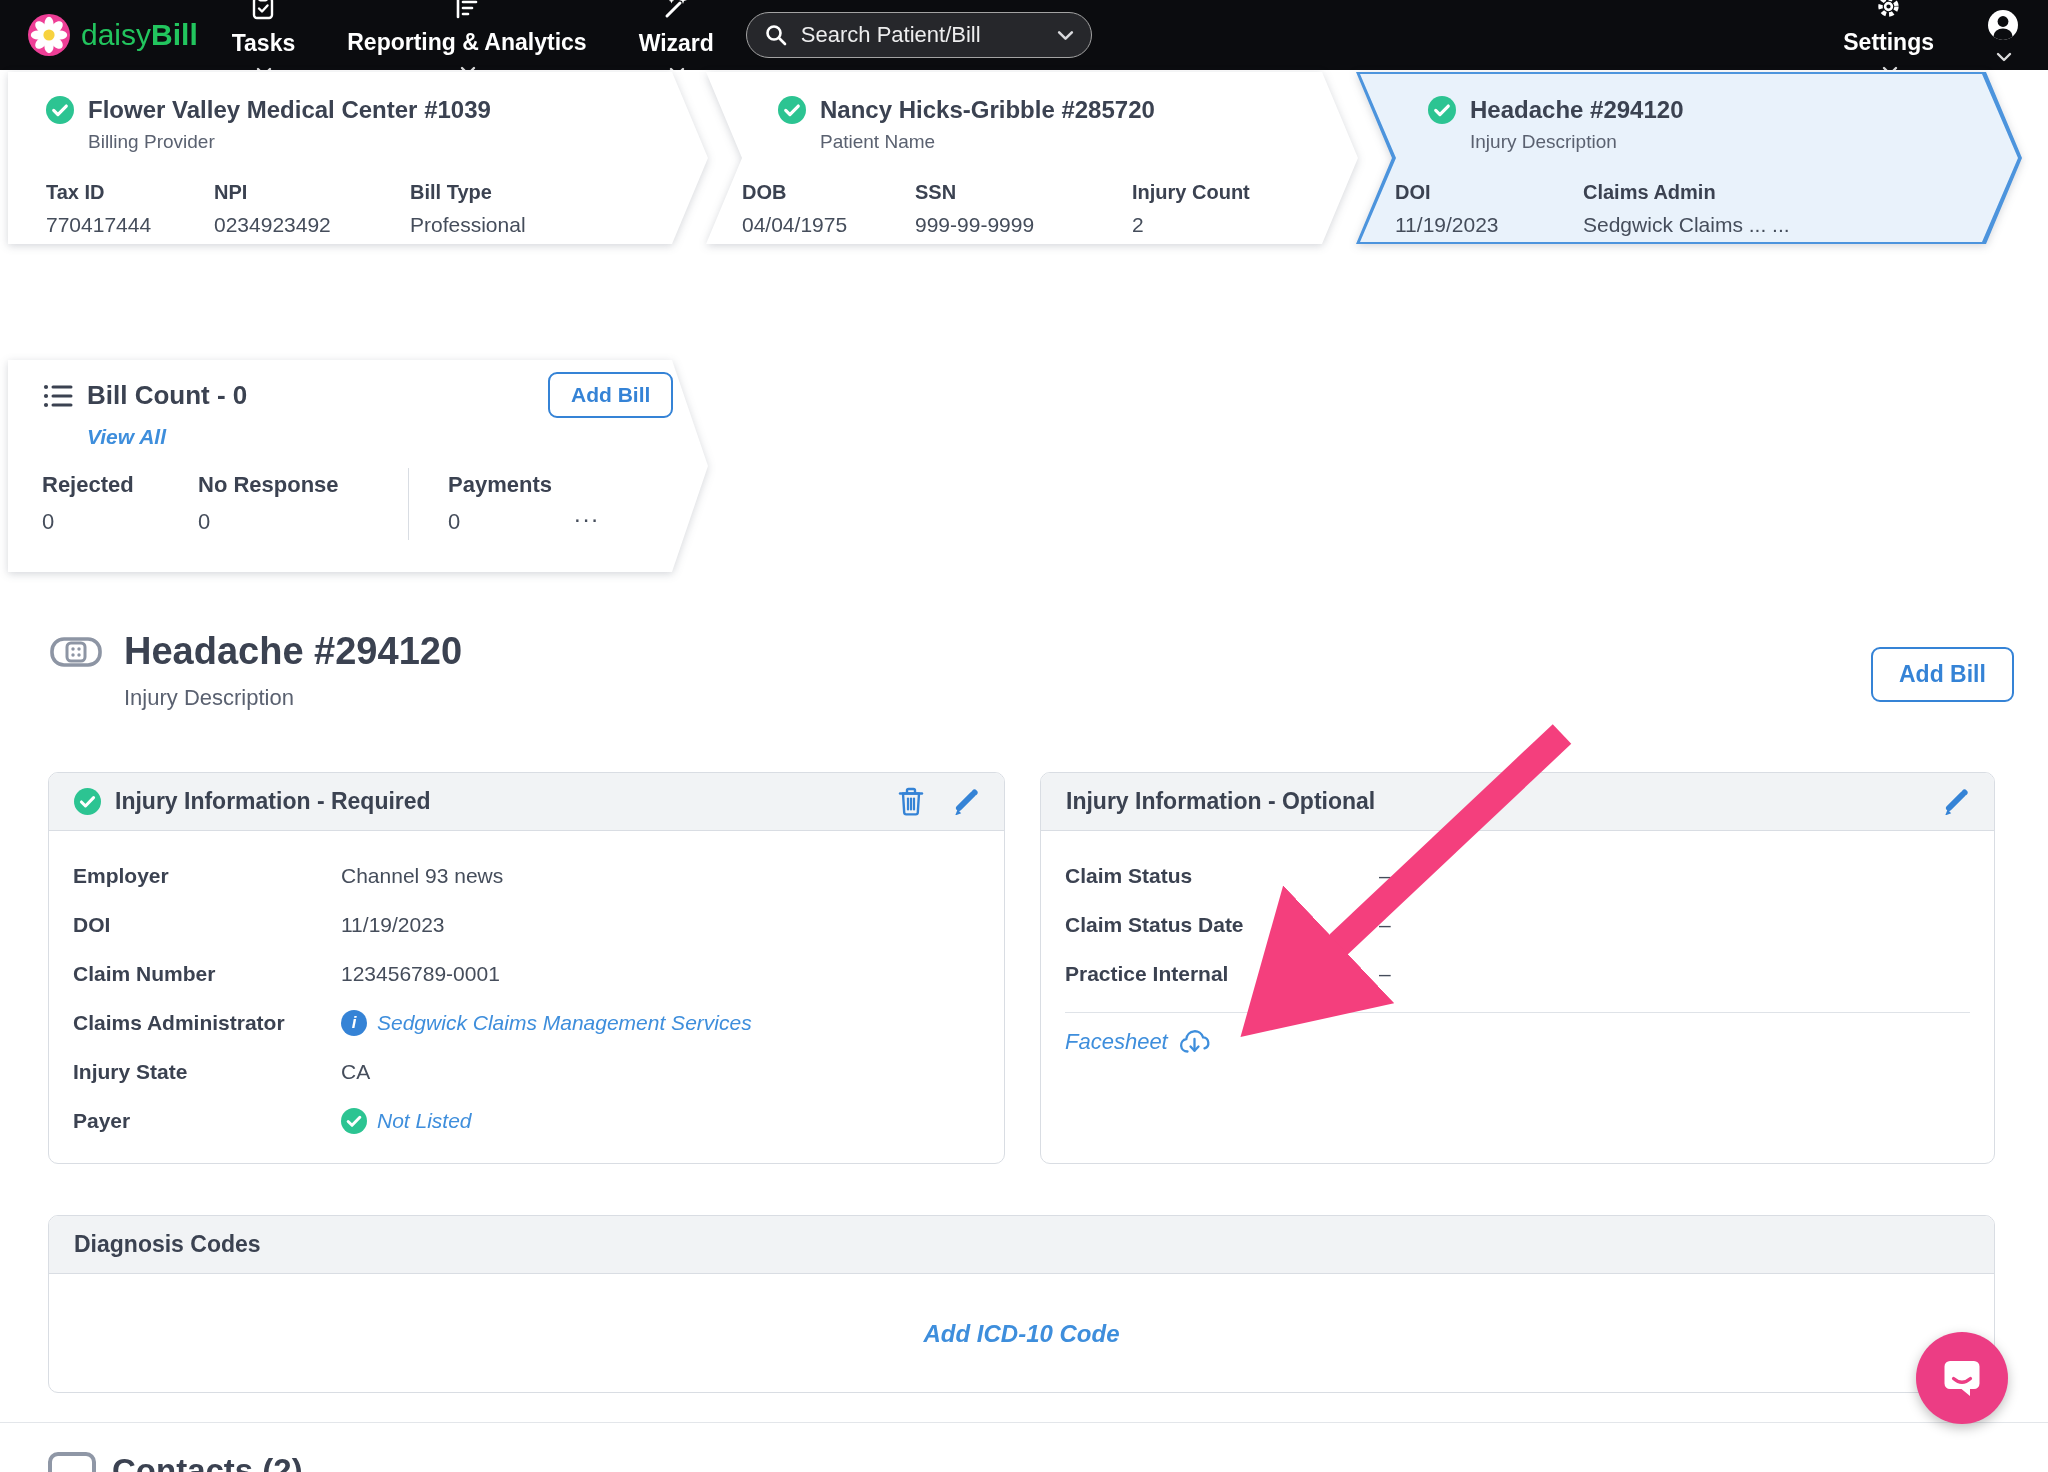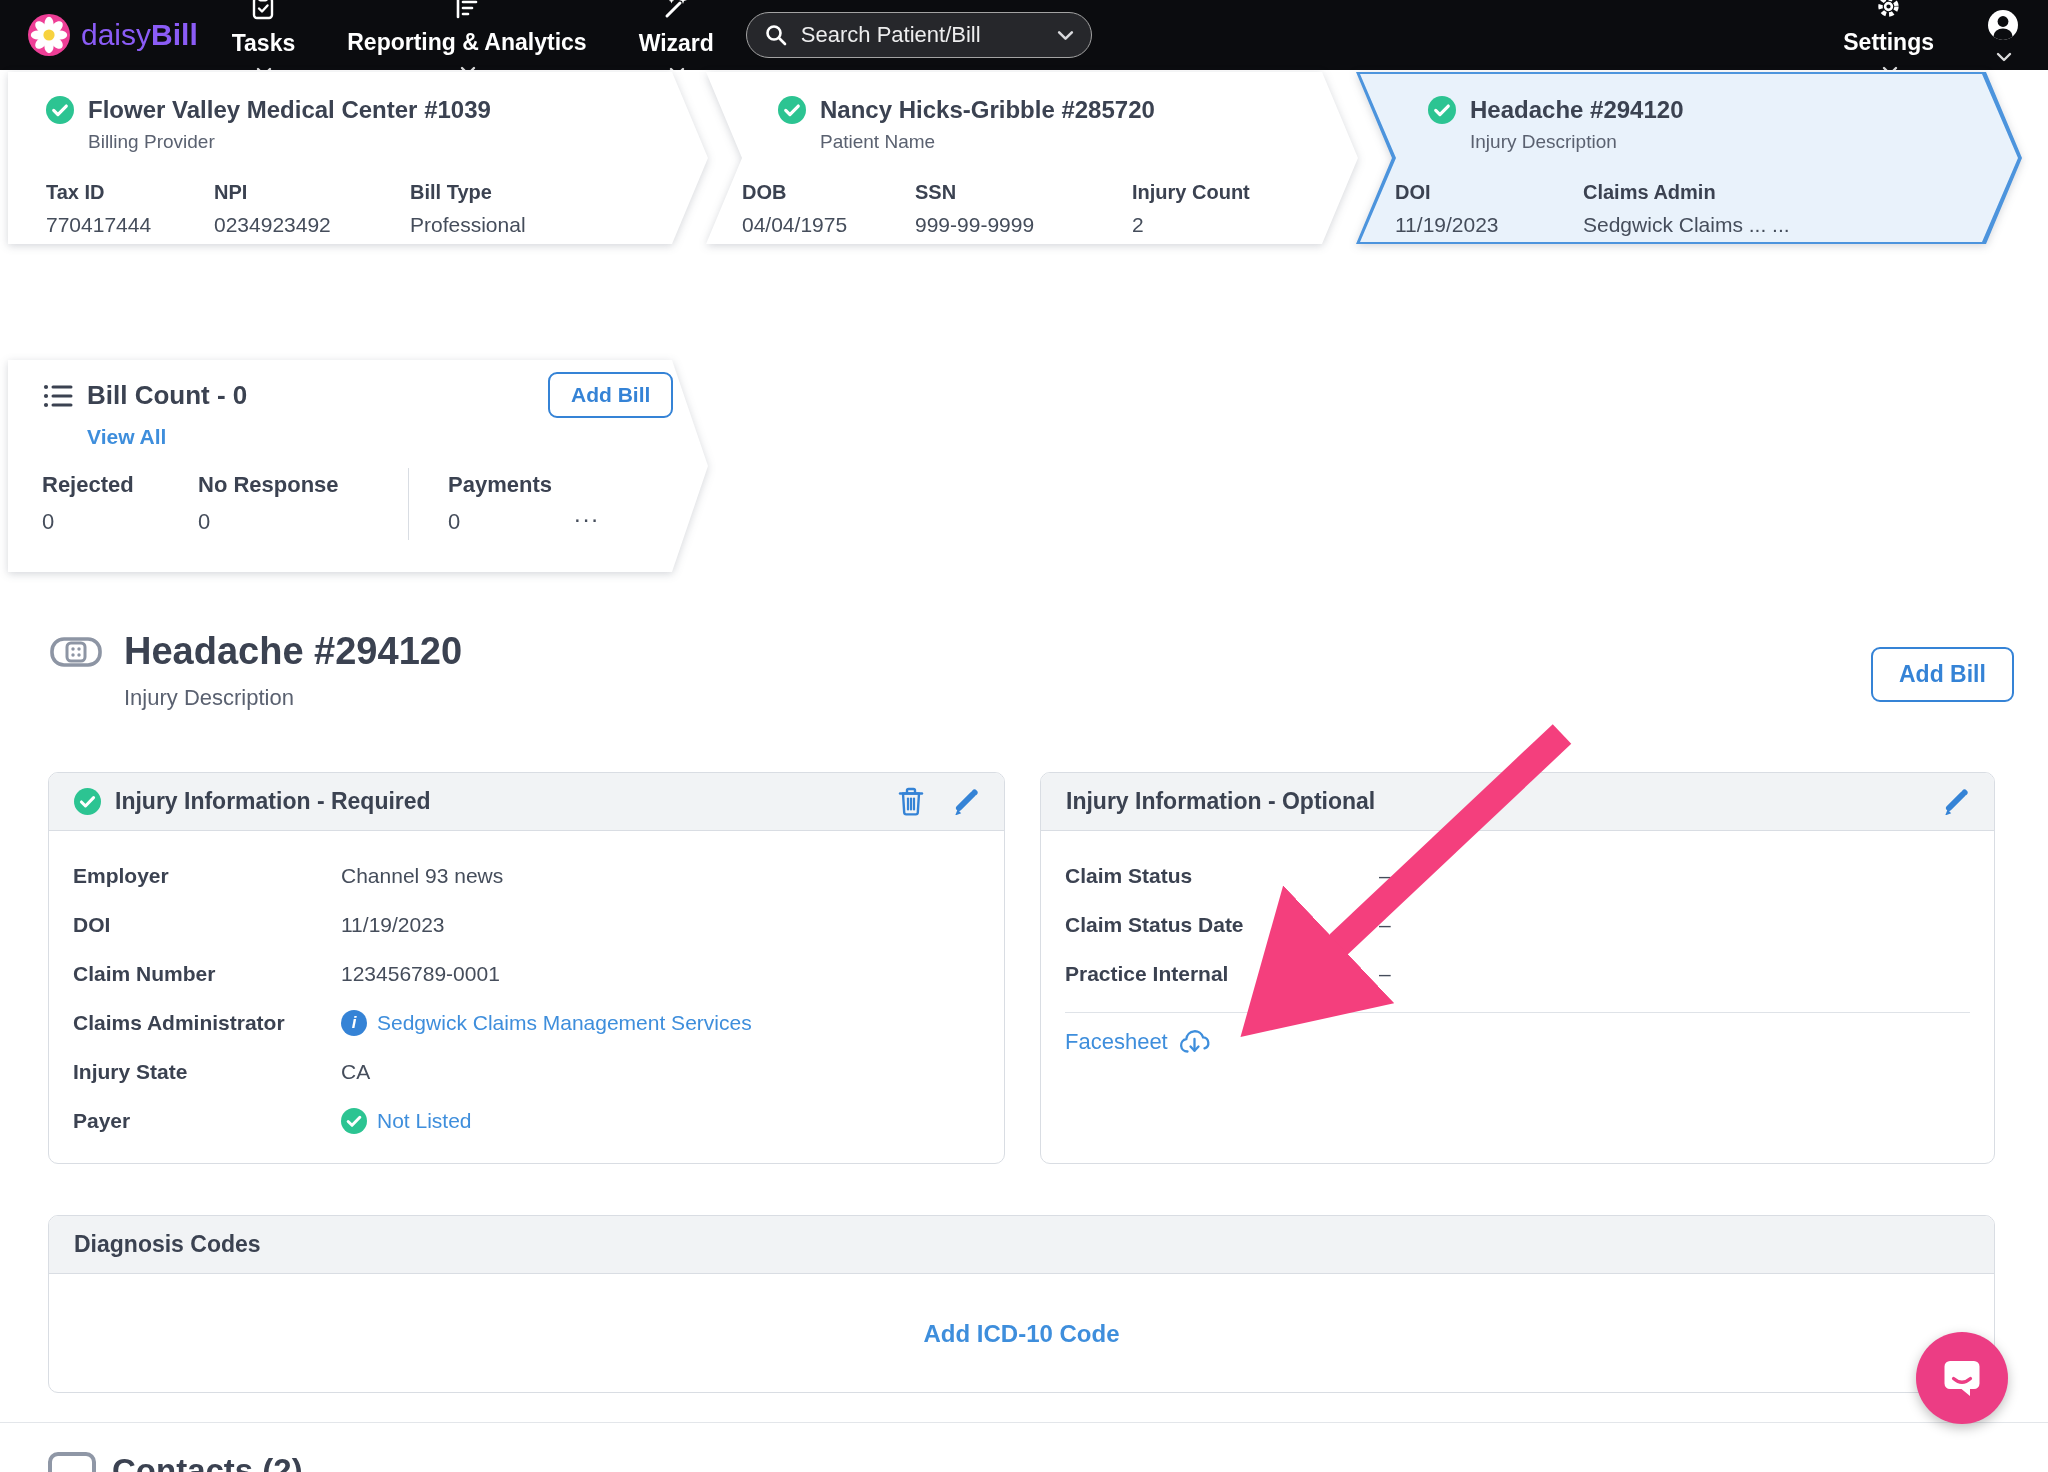--- a/index.html
+++ b/index.html
@@ -3,21 +3,21 @@
 <meta charset="utf-8">
 <style>
   html,body{margin:0;padding:0;background:#fff;}
   #app{position:relative;width:2048px;height:1472px;overflow:hidden;background:#fff;
        font-family:"Liberation Sans",sans-serif;color:var(--text-dark,#3b4251);}
 
   
   .nav{position:absolute;top:0;left:0;right:0;height:70px;background:var(--nav-bg,#0b0c0f);
        display:flex;align-items:center;padding:0 28px;box-sizing:border-box;}
   .brand{display:flex;align-items:center;gap:11px;}
-  .brand-text{font-size:30px;color:#8b5cf6;font-weight:400;}
+  .brand-text{font-size:30px;color:#22c55e;font-weight:400;}
   .brand-text .bold{font-weight:700;}
   .nav-item{display:flex;align-items:center;gap:10px;color:#fff;font-weight:700;font-size:23px;cursor:pointer;flex-direction:column;}
   .ml34{margin-left:34px}.ml52{margin-left:52px}
   .chev-sm{margin-left:2px;opacity:.85}
   .search-pill{margin-left:32px;display:flex;align-items:center;gap:13px;width:346px;height:46px;
        border-radius:23px;background:var(--search-bg,#26272b);border:1px solid #a3a3a3;
        padding:0 17px;box-sizing:border-box;color:#ededee;font-size:22px;cursor:text;}
   .search-pill .lbl{flex:1}
   .spacer{flex:1}
 
@@ -37,21 +37,21 @@
   .fields{display:flex;margin-top:28px;}
   .f-label{font-size:20px;font-weight:700;}
   .f-value{margin-top:9px;font-size:21px;color:#454d5b;}
 
   
   .bc-title-row{display:flex;align-items:center;gap:13px;}
   .bc-title{font-size:26px;font-weight:700;}
   .btn{display:inline-flex;align-items:center;justify-content:center;border:2px solid var(--accent-blue,#3583d6);
        color:var(--accent-blue,#3583d6);font-weight:700;border-radius:9px;background:#fff;
        font-size:21px;padding:9px 21px;cursor:pointer;}
-  .link{color:var(--link-blue,#3e8edc);cursor:pointer;}
+  .link{color:var(--link-blue,#3e8edc);cursor:pointer;font-style:italic;}
   .bc-stat-label{font-size:22px;font-weight:700;}
   .bc-stat-value{margin-top:11px;font-size:22px;color:#454d5b;}
 
   
   .page-title{font-size:38px;font-weight:700;}
   .page-sub{font-size:22px;color:var(--text-gray,#5a6170);}
 
   .card{position:absolute;border:1px solid var(--card-border,#d9dde3);border-radius:10px;background:#fff;box-sizing:border-box;}
   .card-h{height:57px;background:var(--header-bg,#f1f3f5);border-bottom:1px solid var(--card-border,#d9dde3);
        border-radius:9px 9px 0 0;display:flex;align-items:center;padding:0 25px;gap:14px;}

